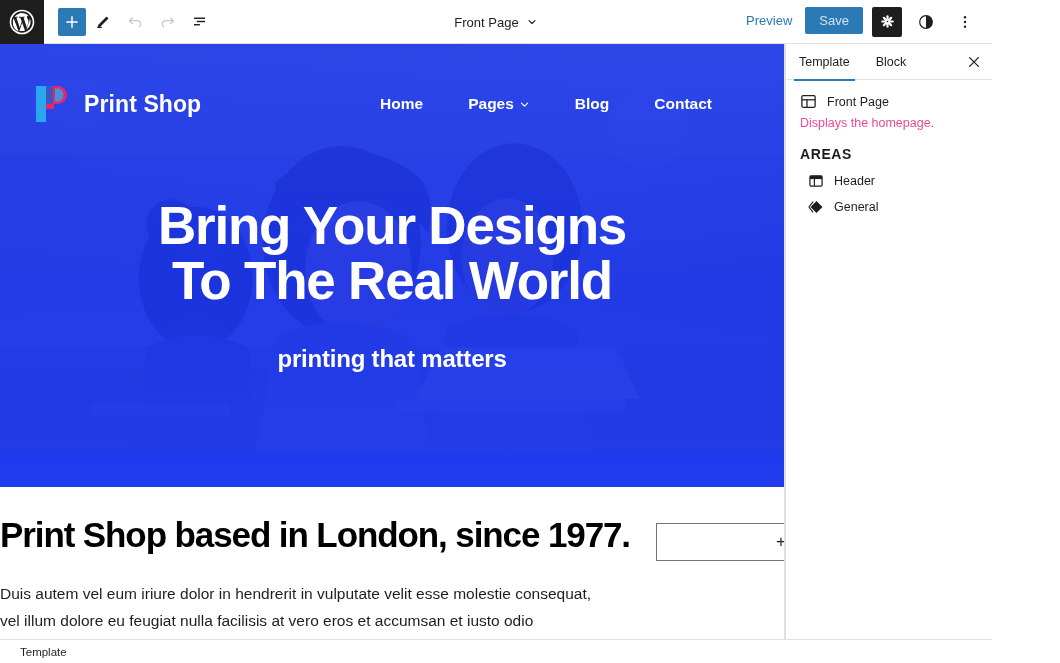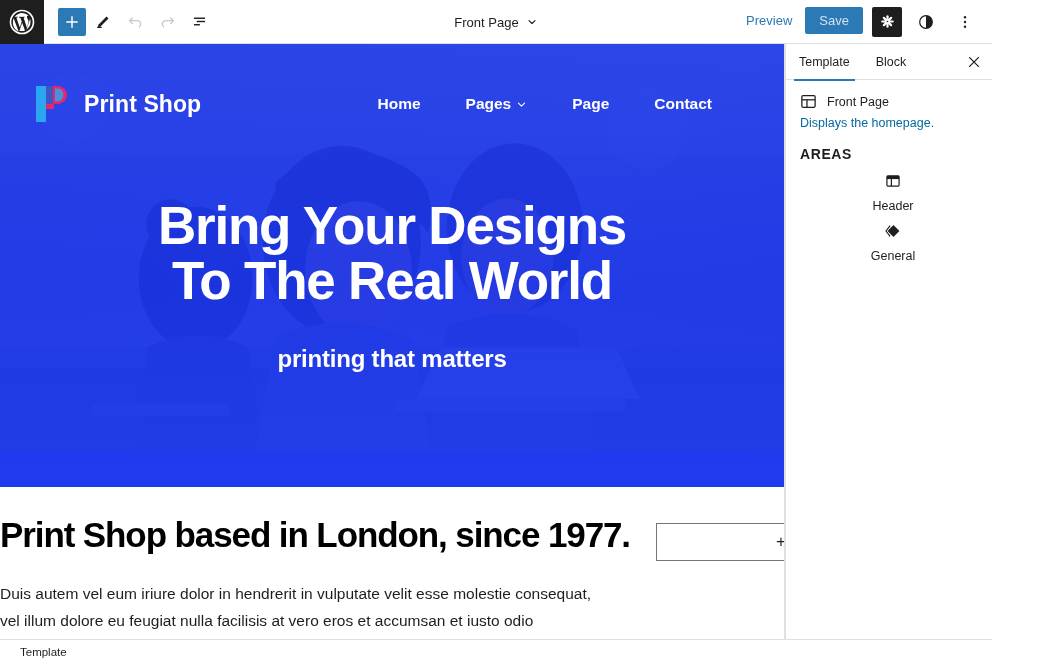--- a/index.html
+++ b/index.html
@@ -123,27 +123,27 @@
   .sb-tab.sel::after {
     content: ""; position: absolute; left: 8px; right: 8px; bottom: -1px; height: 2px; background: #2b79b5;
   }
   .sb-close {
     margin-left: auto; width: 36px; height: 36px; display: flex; align-items: center;
     justify-content: center; background: none; border: none; cursor: pointer; color: #1e1e1e;
   }
   .sb-body { padding: 13px 14px 0 14px; }
   .sb-tmpl { display: flex; align-items: center; gap: 10px; }
   .sb-tmpl-name { font-size: 12.5px; color: #1e1e1e; }
-  .sb-desc { font-size: 12.5px; color: #0369a1; margin: 6px 0 0 0; }
+  .sb-desc { font-size: 12.5px; color: #ec4899; margin: 6px 0 0 0; }
   .sb-areas-label {
     font-size: 14px; font-weight: bold; letter-spacing: .6px; color: #1e1e1e;
     margin: 16px 0 6px 0;
   }
   .sb-area {
-    display: flex; align-items: center; gap: 10px; padding: 5px 0 5px 8px; cursor: pointer; flex-direction: column;
+    display: flex; align-items: center; gap: 10px; padding: 5px 0 5px 8px; cursor: pointer;
   }
   .sb-area-label { font-size: 12.5px; color: #1e1e1e; }
 
   
   .statusbar {
     height: 24px; flex: 0 0 24px; border-top: 1px solid #e0e0e0; background: #fff;
     display: flex; align-items: center; padding-left: 20px;
   }
   .status-text { font-size: 11.5px; color: #1e1e1e; }
   svg { display: block; }
@@ -311,21 +311,21 @@
             </a>
             <a href="#">
               <span>Pages</span>
               <span>
                 <svg width="11" height="11" viewBox="0 0 16 16">
                     <path d="M3.5 6 8 10.3 12.5 6" stroke="#fff" stroke-width="1.6" fill="none" stroke-linecap="round" stroke-linejoin="round"></path>
                   </svg>
               </span>
             </a>
             <a href="#">
-              <span>Page</span>
+              <span>Blog</span>
             </a>
             <a href="#">
               <span>Contact</span>
             </a>
           </nav>
         </div>
 
         <div class="hero-inner">
           <h1 class="hero-title">
             <span>Bring Your Designs</span><br>

